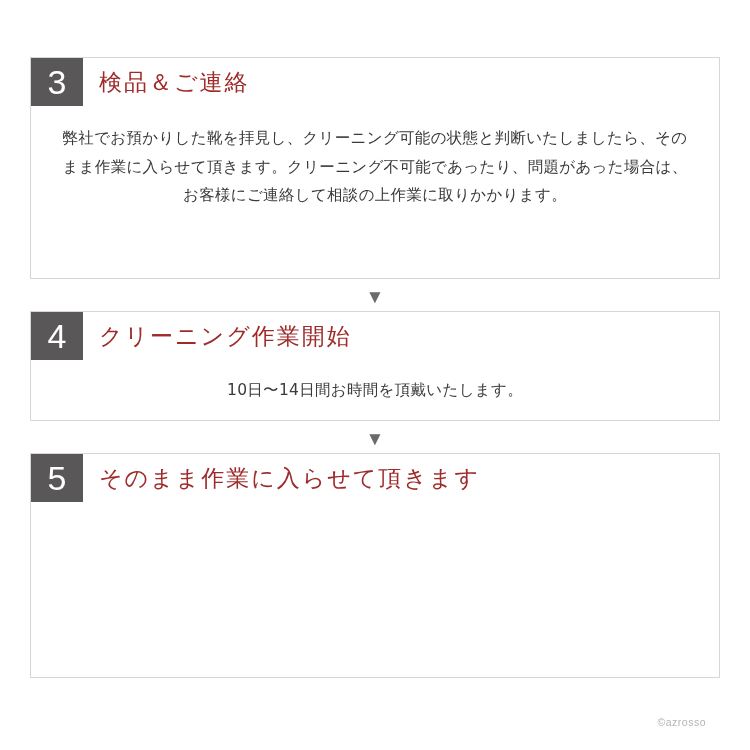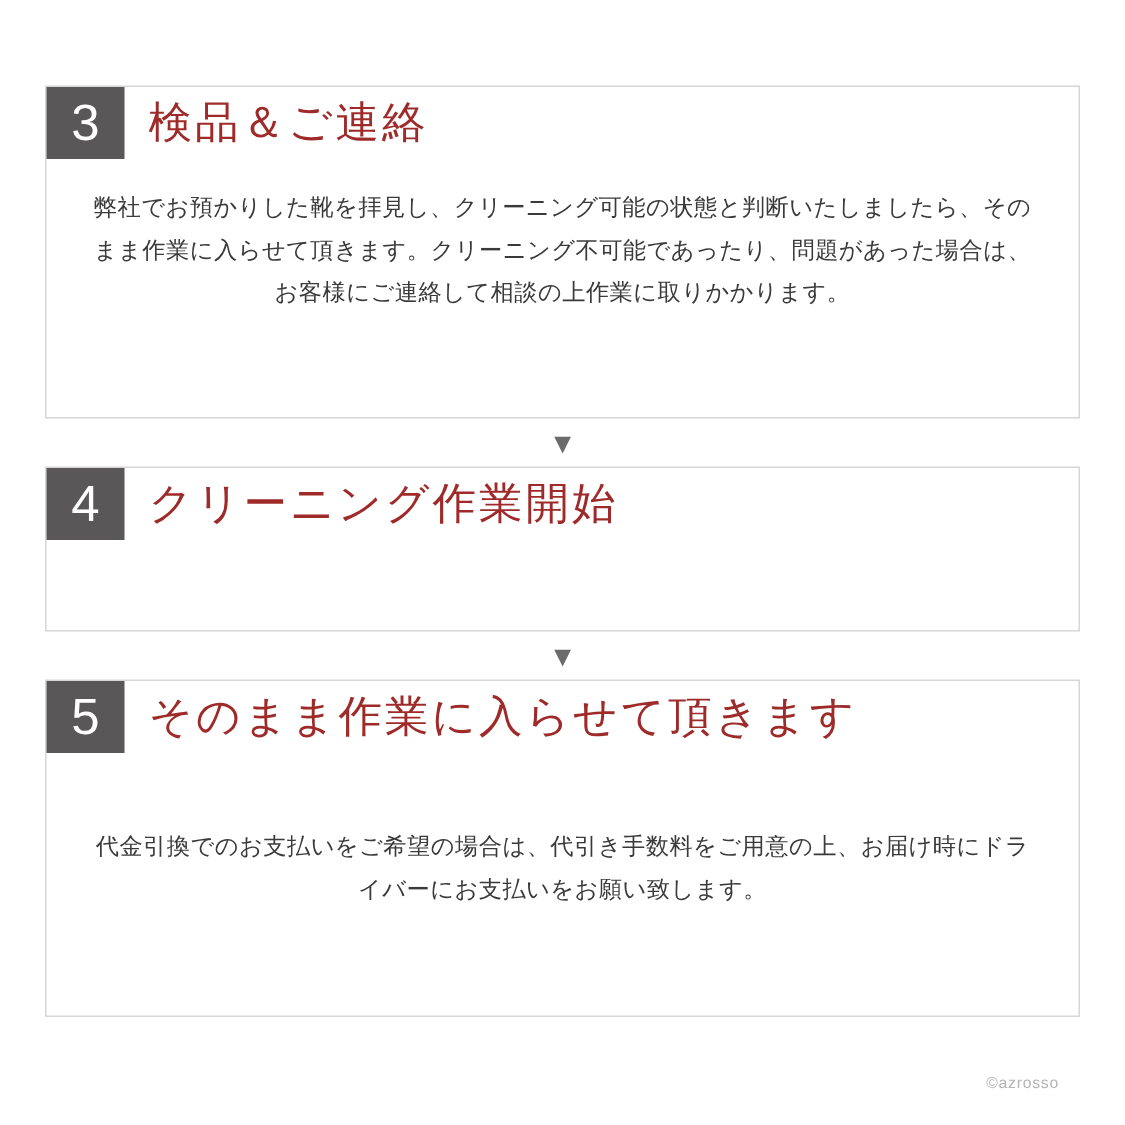--- a/index.html
+++ b/index.html
@@ -41,21 +41,21 @@
     line-height: 48px;
     text-align: center;
     font-family: "Liberation Sans", sans-serif;
     font-weight: 400;
     letter-spacing: 0;
   }
   .step-title {
     display: flex;
     align-items: center;
     padding-left: 16px;
-    font-size: 29px;
+    font-size: 23px;
     letter-spacing: 2px;
     color: #9e2b29;
     font-family: "DejaVu Sans", sans-serif;
     font-weight: 400;
   }
   .step-body {
     padding: 18px 28px 0 28px;
     font-size: 15.5px;
     line-height: 1.85;
     color: #3a3a3a;
@@ -133,29 +133,29 @@
     </div>
   </div>
 
   <div class="arrow" id="arrow1">▼</div>
 
   <div class="step" id="step4">
     <div class="step-head">
       <div class="step-num">4</div>
       <div class="step-title">クリーニング作業開始</div>
     </div>
+    <div class="step-body">
+      <p>10日〜14日間お時間を頂戴いたします。</p>
+    </div>
   </div>
 
   <div class="arrow" id="arrow2">▼</div>
 
   <div class="step" id="step5">
     <div class="step-head">
       <div class="step-num">5</div>
       <div class="step-title">そのまま作業に入らせて頂きます</div>
     </div>
-    <div class="step-body">
-      <p>代金引換でのお支払いをご希望の場合は、代引き手数料をご用意の上、お届け時にドライバーにお支払いをお願い致します。</p>
-    </div>
   </div>
 
   <div class="credit">©azrosso</div>
 
 </div>
 
 </body></html>

